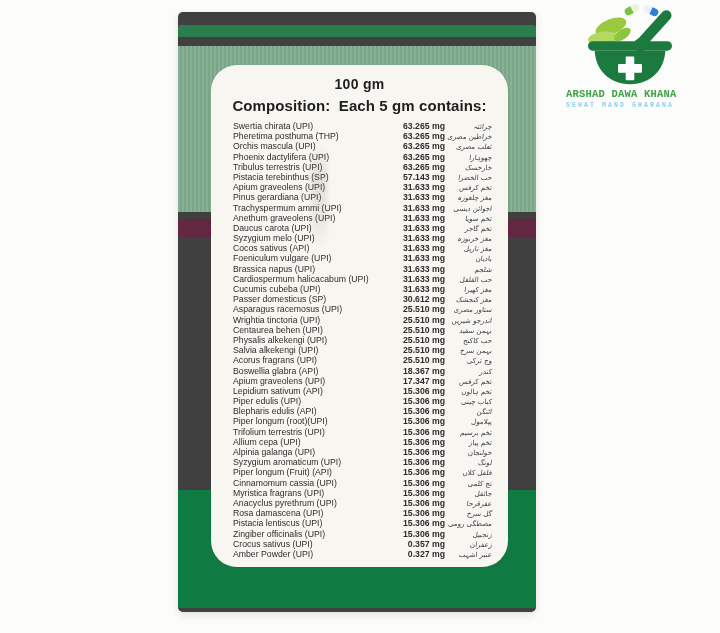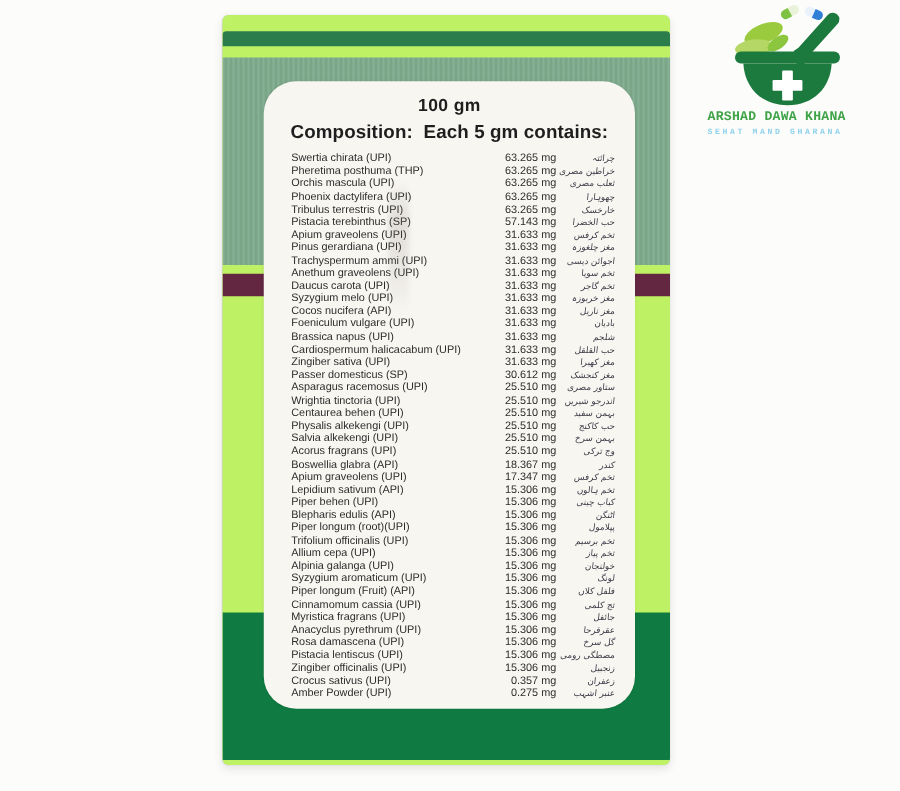--- a/index.html
+++ b/index.html
@@ -7,21 +7,21 @@
     width:720px;height:633px;position:relative;overflow:hidden;
     background:#fcfcfb;
     font-family:"Liberation Sans", sans-serif;
     -webkit-font-smoothing:antialiased;
   }
   .stage{position:absolute;inset:0;}
 
   
   .box{
     position:absolute;left:178px;top:12px;width:358px;height:600px;
-    background:#bef264;
+    background:#404040;
     border-radius:5px;
     box-shadow:0 3px 8px rgba(0,0,0,0.10), 0 0 1px rgba(0,0,0,0.15);
     overflow:hidden;
   }
   .band{position:absolute;left:0;right:0;}
   .band-top{top:13px;height:12px;background:#2b7e4c;border-radius:3px 3px 0 0;}
   .band-mid{top:34px;height:166px;background:#7fac8d;
     background-image:linear-gradient(90deg, rgba(255,255,255,0.06) 0 2px, rgba(0,0,0,0.04) 2px 4px);
     background-size:4px 4px;}
   .band-maroon{top:207px;height:18px;background:#642741;}
@@ -46,21 +46,21 @@
   }
   .ing-list{
     margin:7px 16px 0 22px;
   }
   .row{
     display:flex;align-items:baseline;
     height:10.2px;line-height:10.2px;font-size:8.7px;
     color:#2c2c2c;white-space:nowrap;
   }
   .n{flex:1;overflow:hidden;}
-  .a{width:55px;text-align:right;}
+  .a{width:55px;text-align:right;font-weight:bold;}
   .u{
     width:47px;text-align:right;
     font-family:"DejaVu Sans", sans-serif;
     font-size:7px;color:#3a3a46;
     transform:skewX(-6deg);
   }
   .stain{
     position:absolute;left:100px;top:80px;width:16px;height:105px;
     background:linear-gradient(180deg, rgba(120,115,105,0.00), rgba(120,115,105,0.18) 30%, rgba(120,115,105,0.10) 70%, rgba(120,115,105,0));
     filter:blur(2px);border-radius:8px;pointer-events:none;
@@ -159,21 +159,21 @@
     <span class="u">تخم گاجر</span>
   </div>
 
   <div class="row">
     <span class="n">Syzygium melo (UPI)</span>
     <span class="a">31.633 mg</span>
     <span class="u">مغز خربوزہ</span>
   </div>
 
   <div class="row">
-    <span class="n">Cocos nucifera (API)</span>
+    <span class="n">Cocos sativus (API)</span>
     <span class="a">31.633 mg</span>
     <span class="u">مغز ناریل</span>
   </div>
 
   <div class="row">
     <span class="n">Foeniculum vulgare (UPI)</span>
     <span class="a">31.633 mg</span>
     <span class="u">بادیان</span>
   </div>
 
@@ -183,21 +183,21 @@
     <span class="u">شلجم</span>
   </div>
 
   <div class="row">
     <span class="n">Cardiospermum halicacabum (UPI)</span>
     <span class="a">31.633 mg</span>
     <span class="u">حب القلقل</span>
   </div>
 
   <div class="row">
-    <span class="n">Zingiber sativa (UPI)</span>
+    <span class="n">Cucumis cubeba (UPI)</span>
     <span class="a">31.633 mg</span>
     <span class="u">مغز کھیرا</span>
   </div>
 
   <div class="row">
     <span class="n">Passer domesticus (SP)</span>
     <span class="a">30.612 mg</span>
     <span class="u">مغز کنجشک</span>
   </div>
 
@@ -249,39 +249,39 @@
     <span class="u">تخم کرفس</span>
   </div>
 
   <div class="row">
     <span class="n">Lepidium sativum (API)</span>
     <span class="a">15.306 mg</span>
     <span class="u">تخم ہالوں</span>
   </div>
 
   <div class="row">
-    <span class="n">Piper behen (UPI)</span>
+    <span class="n">Piper edulis (UPI)</span>
     <span class="a">15.306 mg</span>
     <span class="u">کباب چینی</span>
   </div>
 
   <div class="row">
     <span class="n">Blepharis edulis (API)</span>
     <span class="a">15.306 mg</span>
     <span class="u">اٹنگن</span>
   </div>
 
   <div class="row">
     <span class="n">Piper longum (root)(UPI)</span>
     <span class="a">15.306 mg</span>
     <span class="u">پپلامول</span>
   </div>
 
   <div class="row">
-    <span class="n">Trifolium officinalis (UPI)</span>
+    <span class="n">Trifolium terrestris (UPI)</span>
     <span class="a">15.306 mg</span>
     <span class="u">تخم برسیم</span>
   </div>
 
   <div class="row">
     <span class="n">Allium cepa (UPI)</span>
     <span class="a">15.306 mg</span>
     <span class="u">تخم پیاز</span>
   </div>
 
@@ -340,21 +340,21 @@
   </div>
 
   <div class="row">
     <span class="n">Crocus sativus (UPI)</span>
     <span class="a">0.357 mg</span>
     <span class="u">زعفران</span>
   </div>
 
   <div class="row">
     <span class="n">Amber Powder (UPI)</span>
-    <span class="a">0.275 mg</span>
+    <span class="a">0.327 mg</span>
     <span class="u">عنبر اشہب</span>
   </div>
 </div>
       <div class="stain"></div>
     </div>
   </div>
 
   <div class="logo">
     <svg width="96" height="84" viewBox="0 0 100 88" aria-hidden="true">
 

